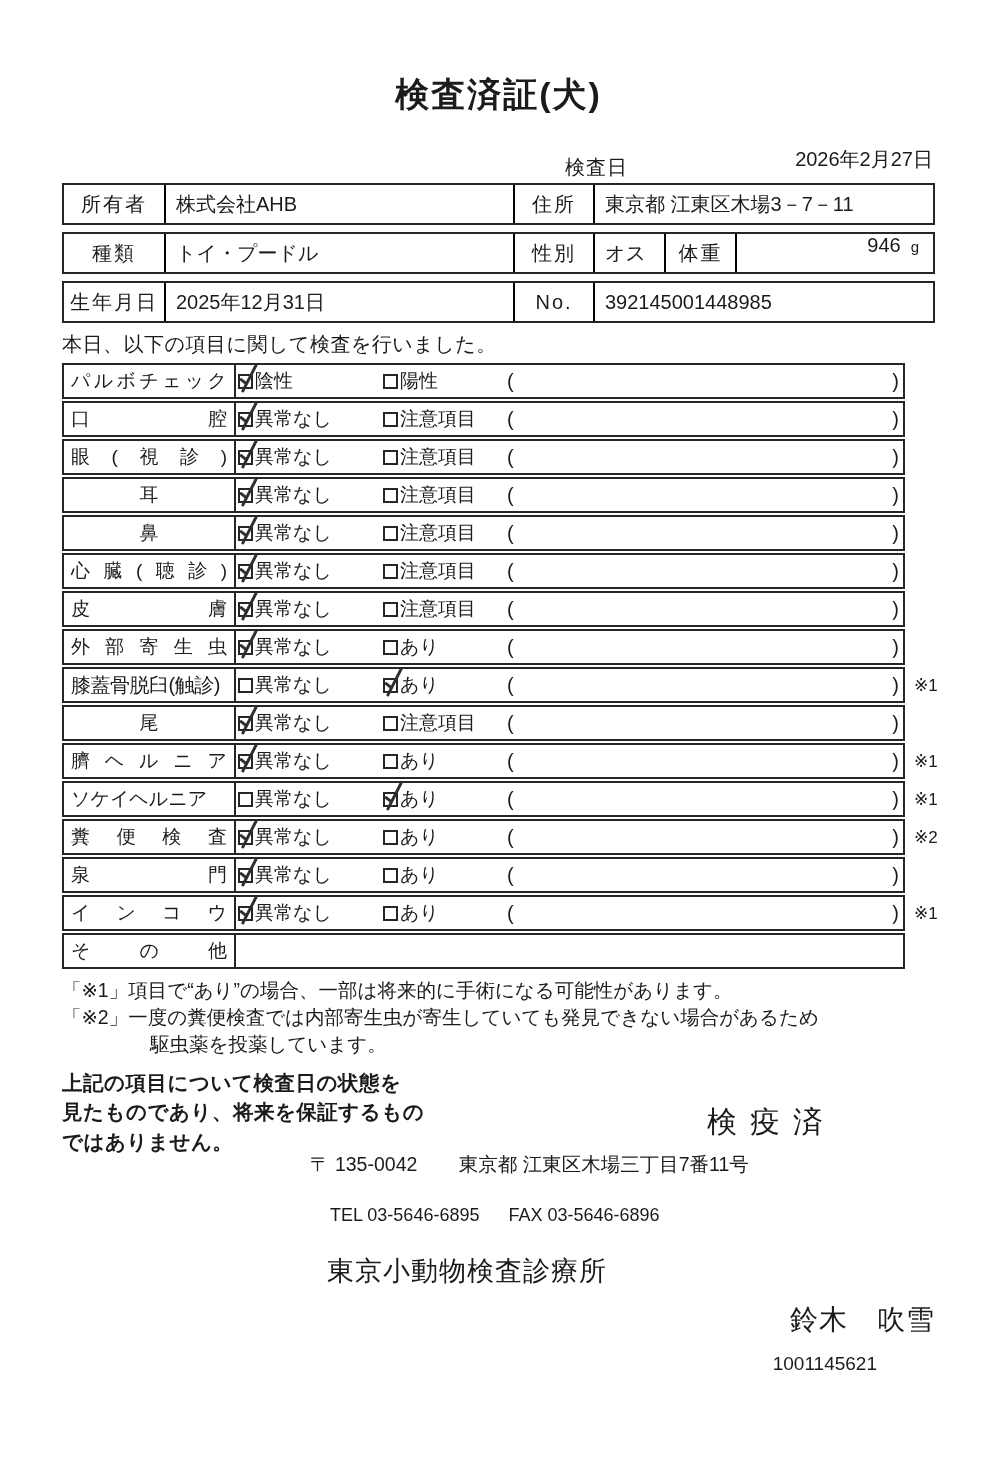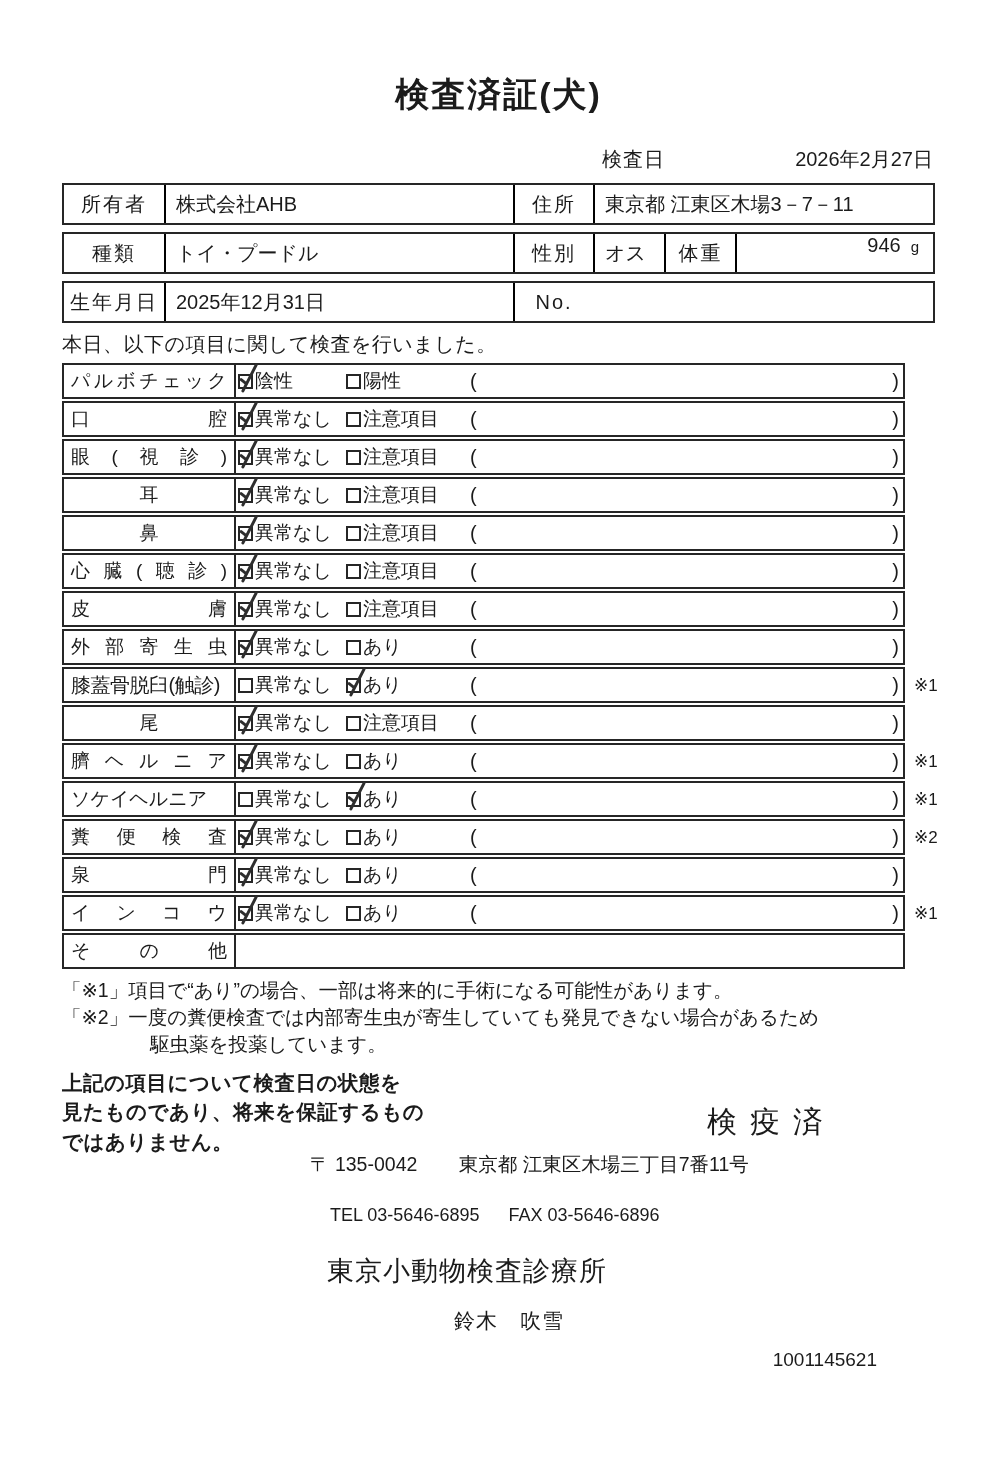--- a/index.html
+++ b/index.html
@@ -9,21 +9,21 @@
     font-family:"Liberation Sans","DejaVu Sans",sans-serif;
     color:#1b1b1b; overflow:hidden;
   }
   .content { position:absolute; left:62px; top:0; width:873px; }
 
   .doc-title {
     margin-top:72px; text-align:center; font-size:34px; font-weight:600;
     letter-spacing:2px;
   }
   .examdate-row { position:relative; height:30px; margin-top:28px; font-size:20px; }
-  .examdate-label { position:absolute; left:503px; top:0; letter-spacing:1px;margin-left:37px; }
+  .examdate-label { position:absolute; left:503px; top:8px; letter-spacing:1px; }
   .examdate-value { position:absolute; right:2px; top:0; }
 
   
   .info-row { display:flex; border:2px solid #262626; height:42px; margin-top:7px; background:#fff; }
   .info-row:first-of-type { margin-top:6px; }
   .cell { display:flex; align-items:center; border-left:2px solid #000000; overflow:hidden; }
   .cell:first-child { border-left:none; }
   .cell.lab { justify-content:center; letter-spacing:2px; font-size:20px; }
   .cell.val { padding-left:10px; font-size:20px; }
   .w100 { width:100px; flex:none; }
@@ -41,21 +41,21 @@
   .checklist { margin-top:5px; }
   .chk-row { display:flex; align-items:center; margin-top:2px; }
   .row-box { width:843px; flex:none; border:2px solid #262626; height:36px; display:flex; background:#fff; }
   .row-label {
     width:172px; flex:none; border-right:2px solid #262626;
     font-size:19px; padding:0 7px; display:flex; align-items:center;
   }
   .row-label.small { font-size:20px; letter-spacing:-0.5px; }
   .row-content { flex:1; display:flex; align-items:center; padding-left:2px; }
   .opt { display:flex; align-items:center; position:relative; }
-  .o1 { width:108px; flex:none;align-items:center; }
+  .o1 { width:145px; flex:none;align-items:center; }
   .o2 { width:124px; flex:none; }
   .cb { width:15px; height:15px; border:2px solid #262626; display:inline-block; margin-right:2px; position:relative; flex:none; }
   .opt[data-checked="true"] .cb::before {
     content:""; position:absolute; left:8px; top:-14px; width:3px; height:32px;
     background:#2e2e2e; transform:rotate(27deg); border-radius:2px;
   }
   .opt[data-checked="true"] .cb::after {
     content:""; position:absolute; left:-1px; top:4px; width:9px; height:3px;
     background:#2e2e2e; transform:rotate(38deg); border-radius:2px;
   }
@@ -69,21 +69,21 @@
 
   
   .bottom { position:relative; margin-top:10px; }
   .disclaimer { font-size:20.5px; font-weight:700; line-height:1.45; letter-spacing:0.5px; width:440px; }
   .stamp { position:absolute; left:645px; top:34px; font-size:30px; letter-spacing:13px; white-space:nowrap; }
   .postal-line { margin:-6px 0 0 248px; font-size:19.5px; }
   .postal-line .addr2 { margin-left:36px; }
   .tel-line { margin:27px 0 0 268px; font-size:18px; }
   .tel-line .fax { margin-left:24px; }
   .clinic-name { margin:27px 0 0 265px; font-size:27px; letter-spacing:1px; }
-  .vet-name { margin:18px 0 0 392px; font-size:21px; letter-spacing:1px; }
+  .vet-name { margin:12px 0 0 392px; font-size:28px; letter-spacing:1px;text-align:right; }
   .doc-number { margin-top:14px; text-align:right; padding-right:58px; font-size:19px; }
 </style>
 </head>
 <body>
 
 <div class="content">
 
   <h1 class="doc-title">検査済証(犬)</h1>
 
   <div class="examdate-row">
@@ -107,20 +107,21 @@
     <div class="cell val grow weight-val">
       <span>946</span>
       <span class="unit">g</span>
     </div>
   </div>
 
   <div class="info-row">
     <div class="cell lab w100">生年月日</div>
     <div class="cell val w343">2025年12月31日</div>
     <div class="cell lab w80">No.</div>
+    <div class="cell val grow">392145001448985</div>
   </div>
 
   <p class="intro">本日、以下の項目に関して検査を行いました。</p>
 
   <div class="checklist">
 
     <div class="chk-row">
       <div class="row-box">
         <div class="row-label" style="justify-content: space-between;">
             <span>パ</span>

